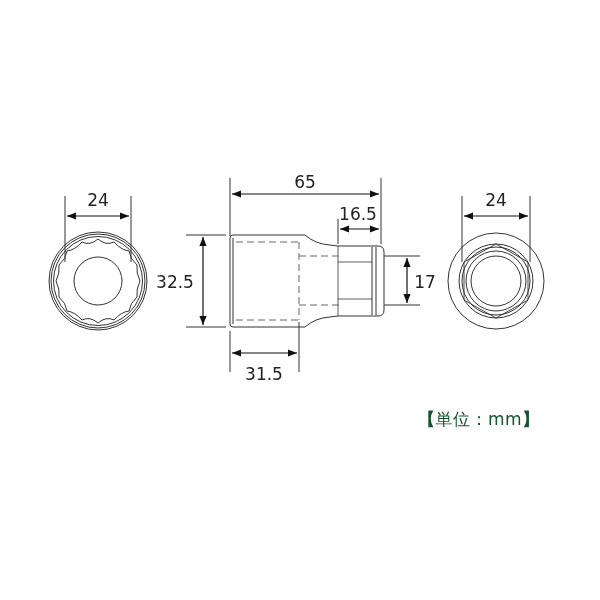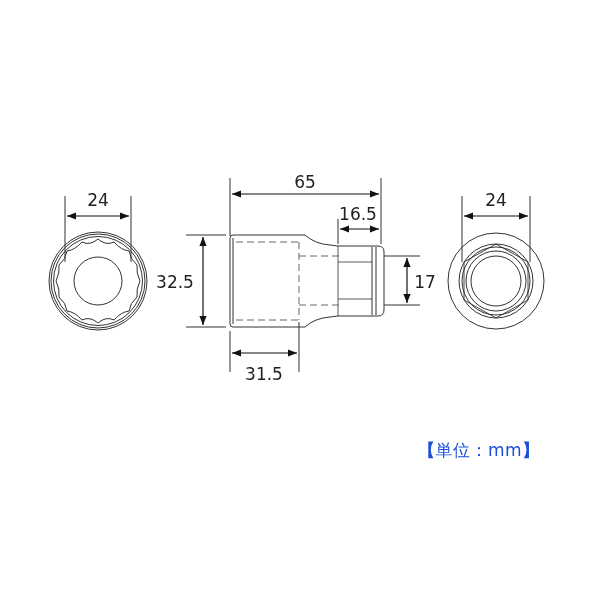--- a/index.html
+++ b/index.html
@@ -1,19 +1,19 @@
 <!DOCTYPE html>
 <html><head>
   <meta charset="utf-8">
   <style>
     html, body { margin: 0; padding: 0; background: #ffffff; }
     body { width: 600px; height: 600px; position: relative; overflow: hidden; font-family: "DejaVu Sans", sans-serif; }
     #canvas { position: absolute; left: 0; top: 0; width: 600px; height: 600px; }
     .dim-text { font-family: "DejaVu Sans", sans-serif; font-size: 17px; fill: #222; }
-    .unit-label { position: absolute; left: 418px; top: 408px; font-family: "DejaVu Sans", sans-serif; font-size: 17px; color: #1d4ed8; letter-spacing: 0.5px; white-space: nowrap; margin-top: 31px; }
+    .unit-label { position: absolute; left: 418px; top: 408px; font-family: "DejaVu Sans", sans-serif; font-size: 17px; color: #14532d; letter-spacing: 0.5px; white-space: nowrap; }
     .unit-label .br { font-weight: bold; }
   </style>
 </head>
 <body>
 
 <svg id="canvas" viewBox="0 0 600 600" xmlns="http://www.w3.org/2000/svg">
   <defs>
     <marker id="arr" viewBox="0 0 10 10" refX="10" refY="5" markerWidth="9" markerHeight="9" orient="auto-start-reverse" markerUnits="userSpaceOnUse">
       <path d="M0,1 L10,5 L0,9 z" fill="#111"></path>
     </marker>

